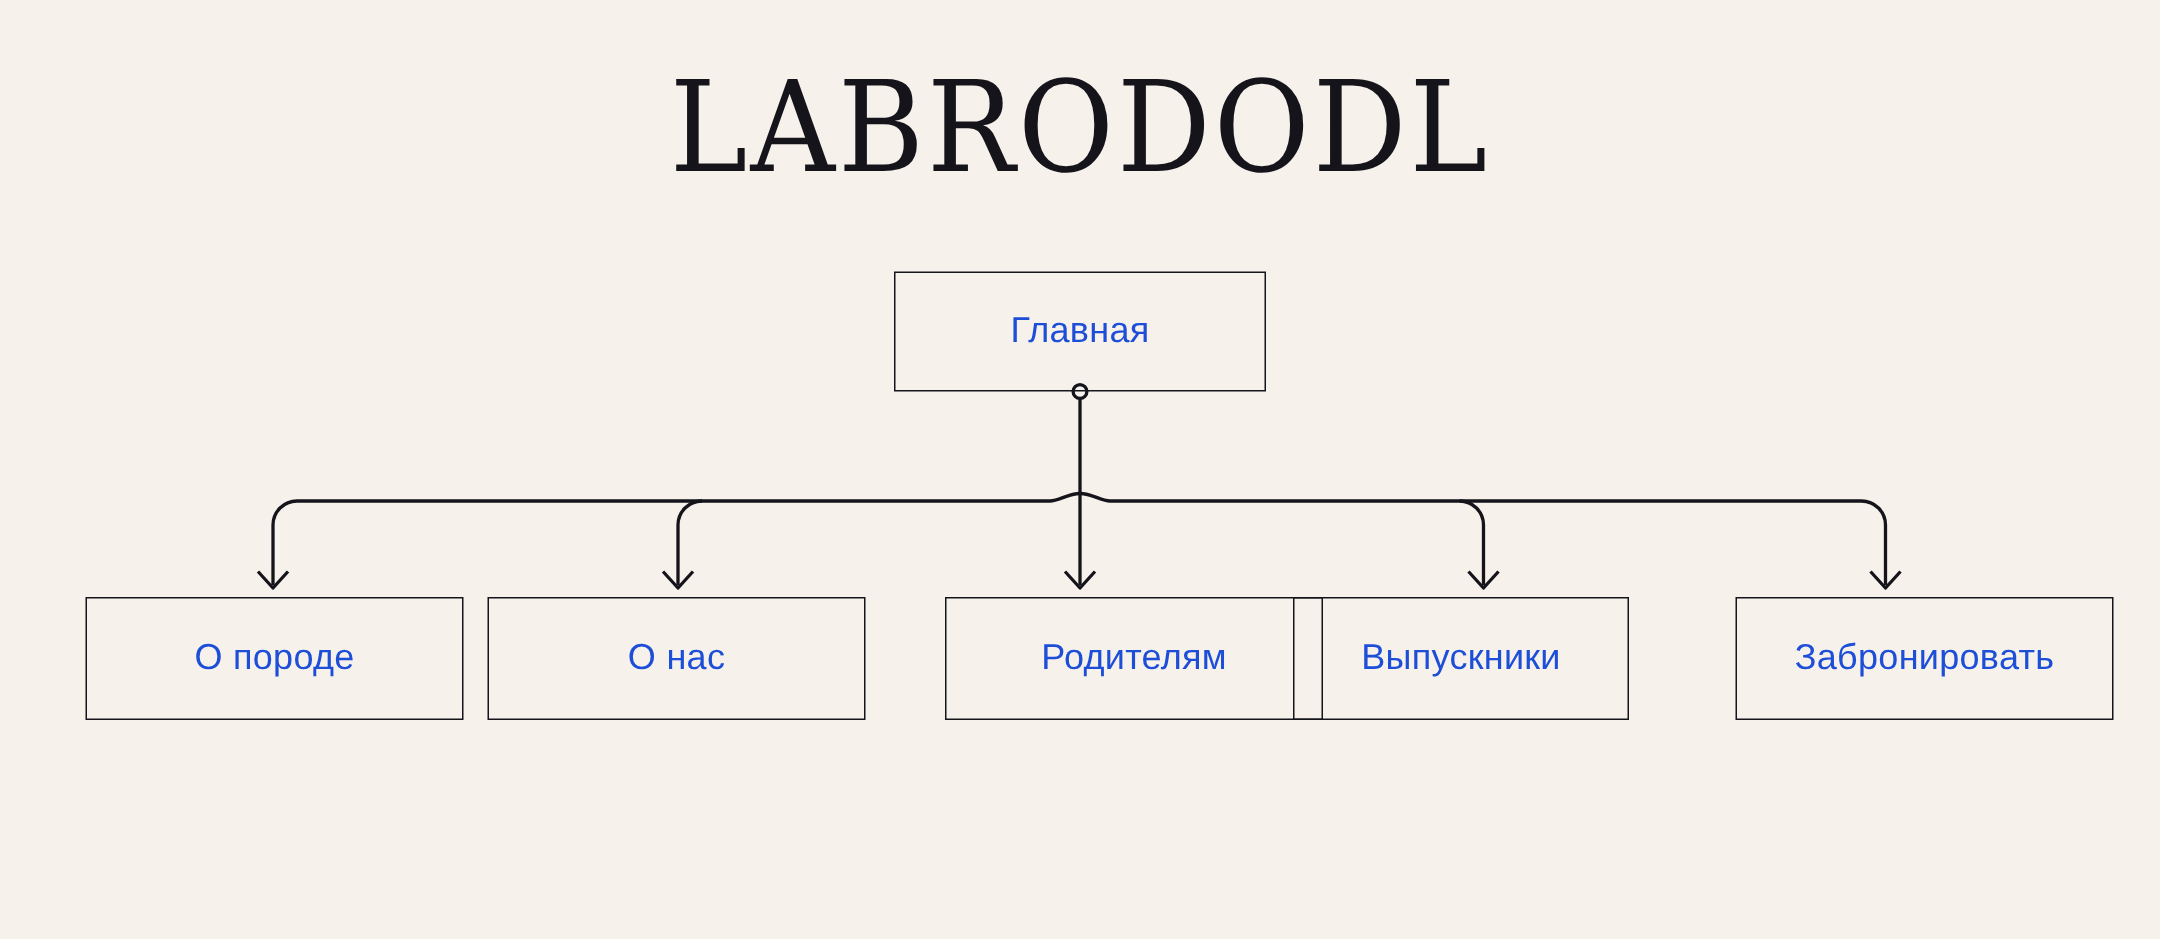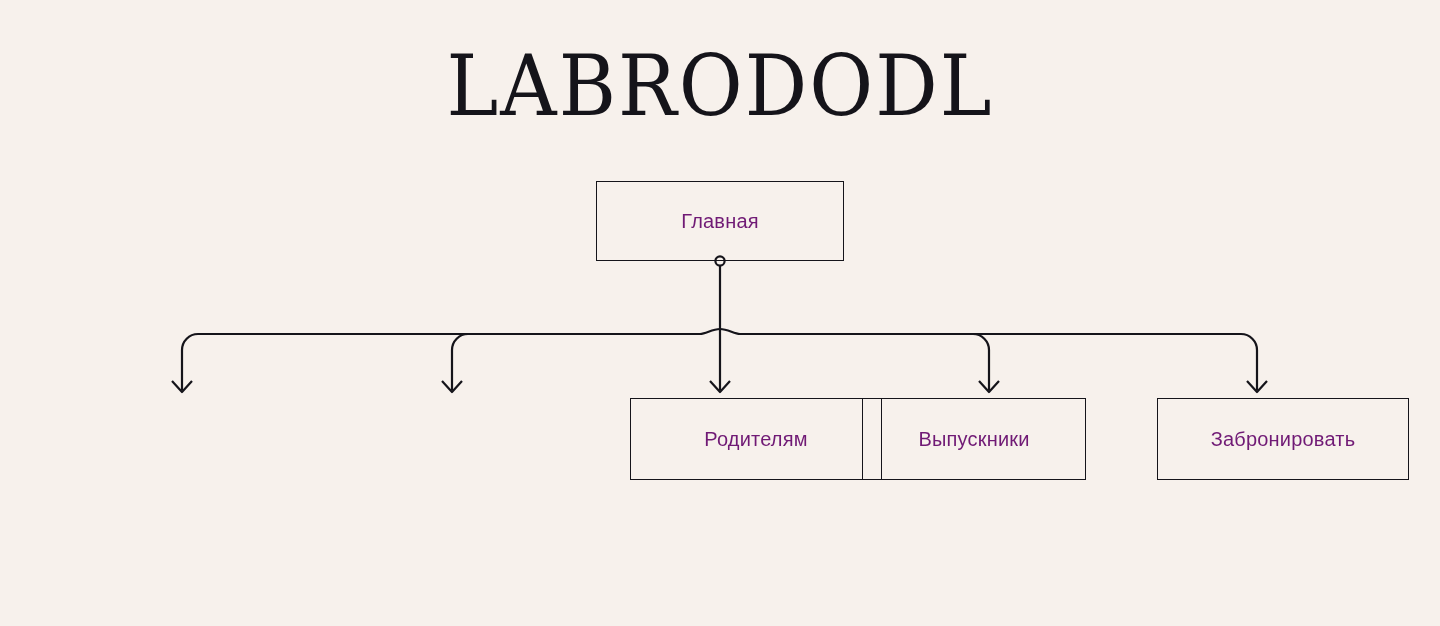--- a/index.html
+++ b/index.html
@@ -52,23 +52,23 @@
     position: absolute;
     box-sizing: border-box;
     border: 1.6px solid #15141A;
     background: transparent;
     display: flex;
     align-items: center;
     justify-content: center;
   }
   .node-label {
     font-family: "Liberation Sans", sans-serif;
-    font-size: 20px;
+    font-size: 24px;
     line-height: 24px;
-    color: #701a75;
+    color: #1d4ed8;
     letter-spacing: 0.2px;
     white-space: nowrap;
   }
   #node-root {
     left: 596px;
     top: 181px;
     width: 248px;
     height: 80px;
   }
   .child-node {
@@ -122,21 +122,27 @@
       <path d="M 1247 381 L 1257 392 L 1267 381"></path>
     </g>
 
     <circle cx="720" cy="261" r="4.6" fill="#F7F1EC" stroke="#15141A" stroke-width="2.2"></circle>
   </svg>
 
   <div class="node" id="node-root">
     <span class="node-label">Главная</span>
   </div>
 
+  <div class="node child-node" id="node-breed">
+    <span class="node-label">О породе</span>
+  </div>
 
+  <div class="node child-node" id="node-about">
+    <span class="node-label">О нас</span>
+  </div>
 
   <div class="node child-node" id="node-parents">
     <span class="node-label">Родителям</span>
   </div>
 
   <div class="node child-node" id="node-graduates">
     <span class="node-label">Выпускники</span>
   </div>
 
   <div class="node child-node" id="node-book">

